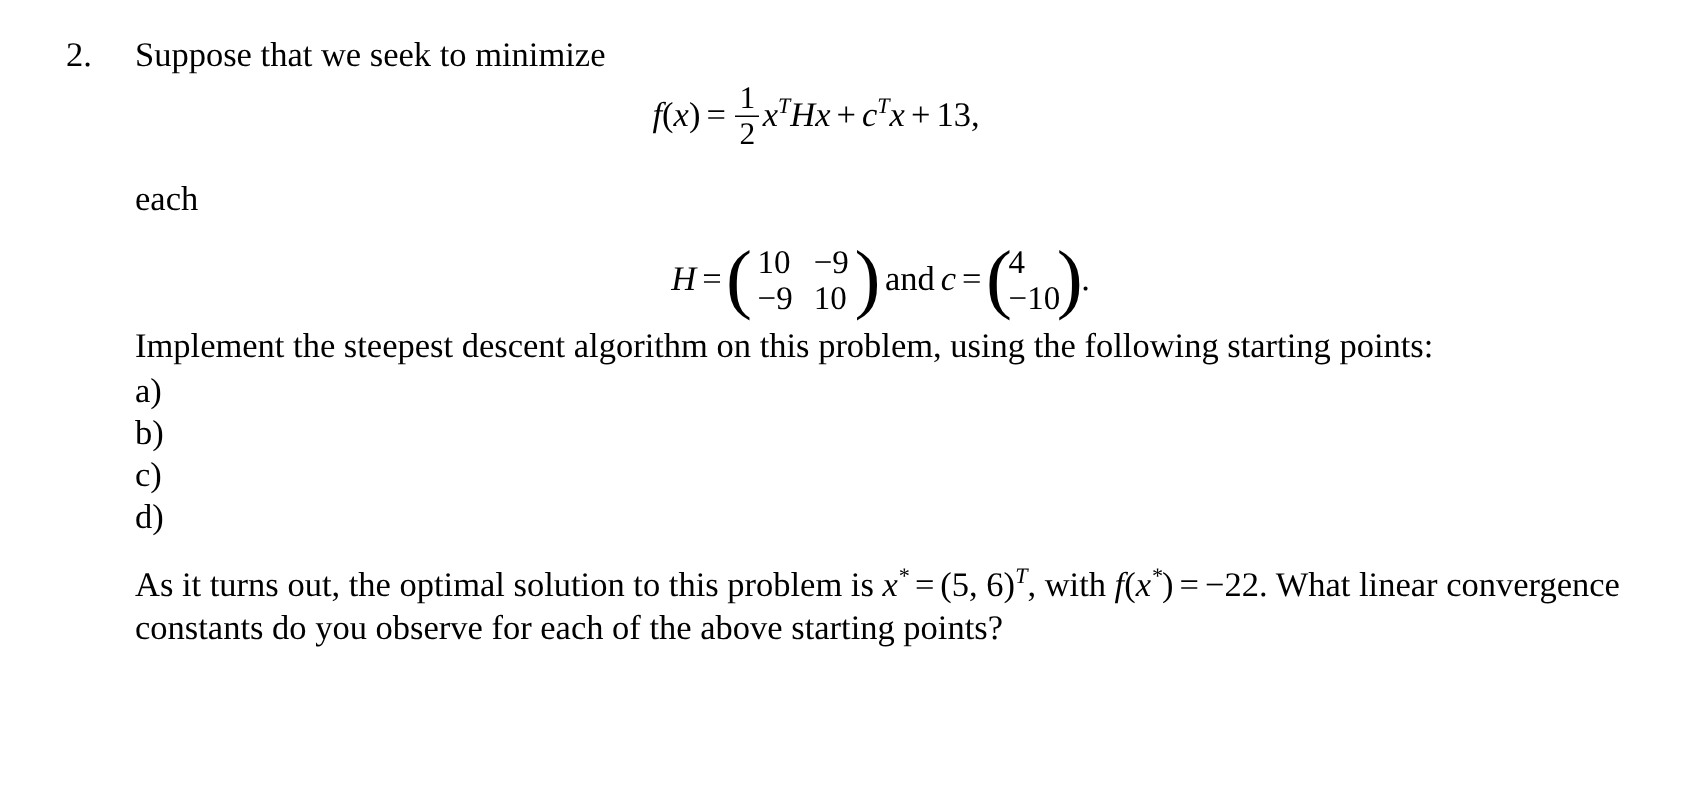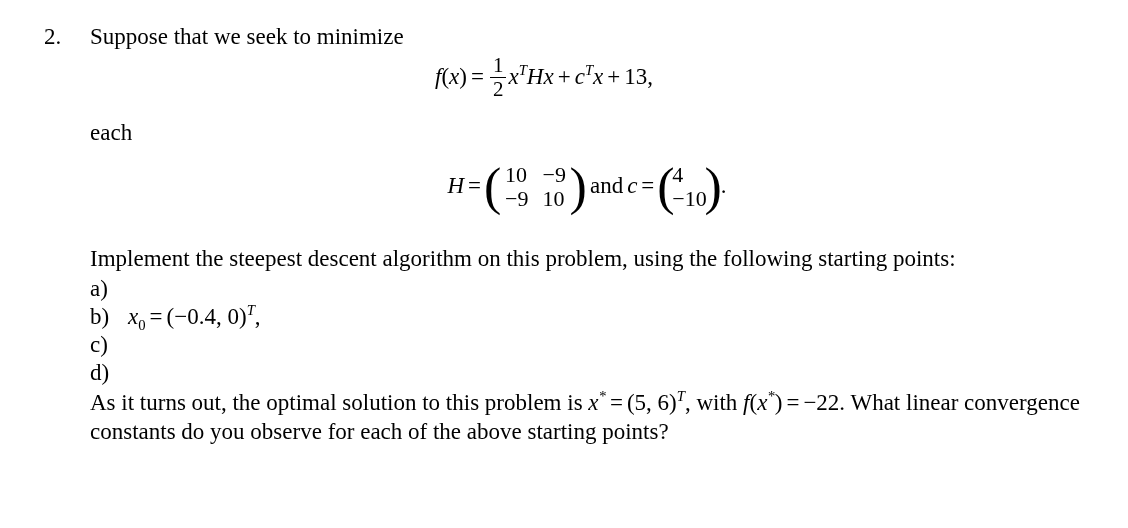--- a/index.html
+++ b/index.html
@@ -144,21 +144,21 @@
     padding: 0px 2px;
   }
 
   
   .para {
     font-size: 23px;
     line-height: 29px;
     margin: 0;
   }
   .para-impl {
-    margin-top: 32px;
+    margin-top: 4px;
     width: 995px;
   }
 
   .list {
     margin: 2px 0 0 0;
     padding: 0;
     list-style: none;
   }
   .list li {
     font-size: 23px;
@@ -169,21 +169,21 @@
   .list .lbl {
     width: 38px;
     flex: 0 0 38px;
     font-style: normal;
   }
   .list .itm {
     white-space: nowrap;
   }
 
   .para-final {
-    margin-top: 1px;
+    margin-top: 16px;
     width: 995px;
   }
 </style>
 </head>
 <body>
 
 <div class="page">
 
   <div class="problem">
 
@@ -226,21 +226,20 @@
       </div>
 
       <p class="para para-impl">Implement the steepest descent algorithm on this problem, using the following starting points:</p>
 
       <ul class="list">
         <li>
           <span class="lbl">a)</span>
         </li>
         <li>
           <span class="lbl">b)</span>
-          <span class="itm"><span class="mi">x</span><span class="sub">0</span><span class="mo">=</span><span class="mn">(</span><span class="mn">−0.4, 0</span><span class="mn">)</span><span class="sup">T</span><span class="mn">,</span></span>
         </li>
         <li>
           <span class="lbl">c)</span>
         </li>
         <li>
           <span class="lbl">d)</span>
         </li>
       </ul>
 
       <p class="para para-final"><span>As it turns out, the optimal solution to this problem is </span><span class="mi">x</span><span class="sup mn">*</span><span class="mo">=</span><span class="mn">(</span><span class="mn">5, 6</span><span class="mn">)</span><span class="sup">T</span><span>, with </span><span class="mi">f</span><span class="mn">(</span><span class="mi">x</span><span class="sup mn">*</span><span class="mn">)</span><span class="mo">=</span><span class="mn">−22.</span><span> What linear convergence constants do you observe for each of the above starting points?</span></p>

